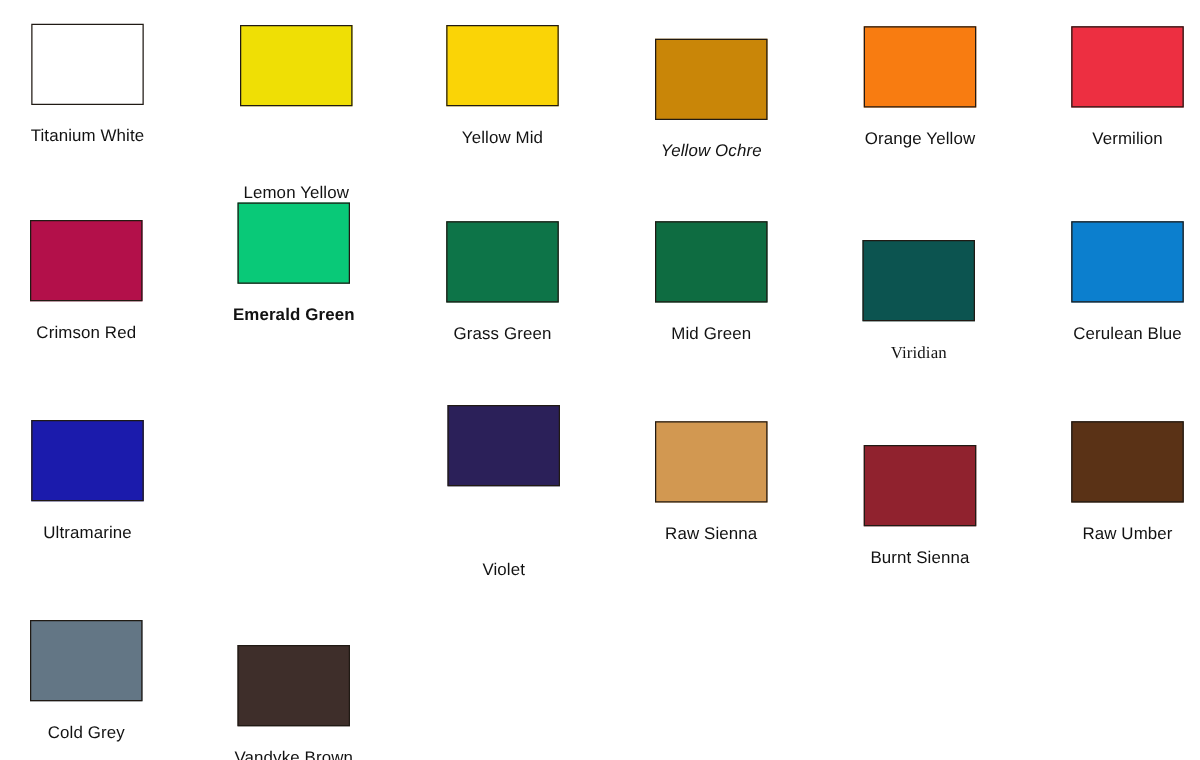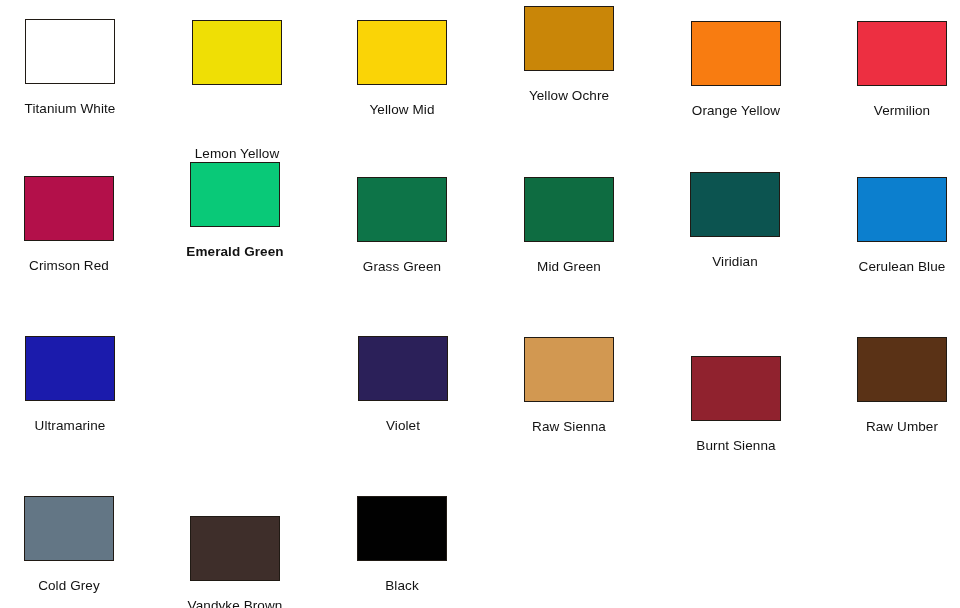--- a/index.html
+++ b/index.html
@@ -58,21 +58,21 @@
       <div class="swatch-label">Titanium White</div>
     </div>
     <div class="swatch-cell" style="left: 157px; top: 20px; gap: 44px;">
       <div class="swatch-chip" style="background: rgb(239, 223, 5); border-color: rgb(32, 26, 20);"></div>
       <div class="swatch-label">Lemon Yellow</div>
     </div>
     <div class="swatch-cell" style="left: 322px; top: 20px;">
       <div class="swatch-chip" style="background: rgb(250, 212, 6); border-color: rgb(32, 26, 20);"></div>
       <div class="swatch-label">Yellow Mid</div>
     </div>
-    <div class="swatch-cell" style="left: 489px; top: 6px;">
+    <div class="swatch-cell" style="left: 489px; top: 31px; font-style: italic;">
       <div class="swatch-chip" style="background: rgb(201, 134, 8); border-color: rgb(32, 26, 20);"></div>
       <div class="swatch-label">Yellow Ochre</div>
     </div>
     <div class="swatch-cell" style="left: 656px; top: 21px;">
       <div class="swatch-chip" style="background: rgb(248, 124, 17); border-color: rgb(32, 26, 20);"></div>
       <div class="swatch-label">Orange Yellow</div>
     </div>
     <div class="swatch-cell" style="left: 822px; top: 21px;">
       <div class="swatch-chip" style="background: rgb(237, 47, 65); border-color: rgb(32, 26, 20);"></div>
       <div class="swatch-label">Vermilion</div>
@@ -86,33 +86,33 @@
       <div class="swatch-label">Emerald Green</div>
     </div>
     <div class="swatch-cell" style="left: 322px; top: 177px;">
       <div class="swatch-chip" style="background: rgb(13, 116, 72); border-color: rgb(32, 26, 20);"></div>
       <div class="swatch-label">Grass Green</div>
     </div>
     <div class="swatch-cell" style="left: 489px; top: 177px; justify-content: space-between;">
       <div class="swatch-chip" style="background: rgb(14, 108, 65); border-color: rgb(32, 26, 20);"></div>
       <div class="swatch-label">Mid Green</div>
     </div>
-    <div class="swatch-cell" style="left: 655px; top: 172px;">
+    <div class="swatch-cell" style="left: 655px; top: 192px; font-family: Liberation Serif, serif;">
       <div class="swatch-chip" style="background: rgb(12, 84, 80); border-color: rgb(32, 26, 20);"></div>
       <div class="swatch-label">Viridian</div>
     </div>
     <div class="swatch-cell" style="left: 822px; top: 177px;">
       <div class="swatch-chip" style="background: rgb(12, 127, 206); border-color: rgb(32, 26, 20);"></div>
       <div class="swatch-label">Cerulean Blue</div>
     </div>
     <div class="swatch-cell" style="left: -10px; top: 336px;">
       <div class="swatch-chip" style="background: rgb(27, 27, 172); border-color: rgb(32, 26, 20);"></div>
       <div class="swatch-label">Ultramarine</div>
     </div>
-    <div class="swatch-cell" style="left: 323px; top: 336px;">
+    <div class="swatch-cell" style="left: 323px; top: 324px; gap: 42px;">
       <div class="swatch-chip" style="background: rgb(43, 32, 89); border-color: rgb(32, 26, 20);"></div>
       <div class="swatch-label">Violet</div>
     </div>
     <div class="swatch-cell" style="left: 489px; top: 337px;">
       <div class="swatch-chip" style="background: rgb(210, 152, 81); border-color: rgb(32, 26, 20);"></div>
       <div class="swatch-label">Raw Sienna</div>
     </div>
     <div class="swatch-cell" style="left: 656px; top: 337px; margin-top: 19px;">
       <div class="swatch-chip" style="background: rgb(144, 34, 46); border-color: rgb(32, 26, 20);"></div>
       <div class="swatch-label">Burnt Sienna</div>
@@ -122,17 +122,13 @@
       <div class="swatch-label">Raw Umber</div>
     </div>
     <div class="swatch-cell" style="left: -11px; top: 496px;">
       <div class="swatch-chip" style="background: rgb(99, 118, 133); border-color: rgb(32, 26, 20);"></div>
       <div class="swatch-label">Cold Grey</div>
     </div>
     <div class="swatch-cell" style="left: 155px; top: 516px;">
       <div class="swatch-chip" style="background: rgb(62, 46, 42); border-color: rgb(32, 26, 20);"></div>
       <div class="swatch-label">Vandyke Brown</div>
     </div>
-    <div class="swatch-cell" style="left: 322px; top: 496px;">
-      <div class="swatch-chip" style="background: rgb(1, 1, 1); border-color: rgb(32, 26, 20);"></div>
-      <div class="swatch-label">Black</div>
-    </div>
   </div>
 
 </body></html>

